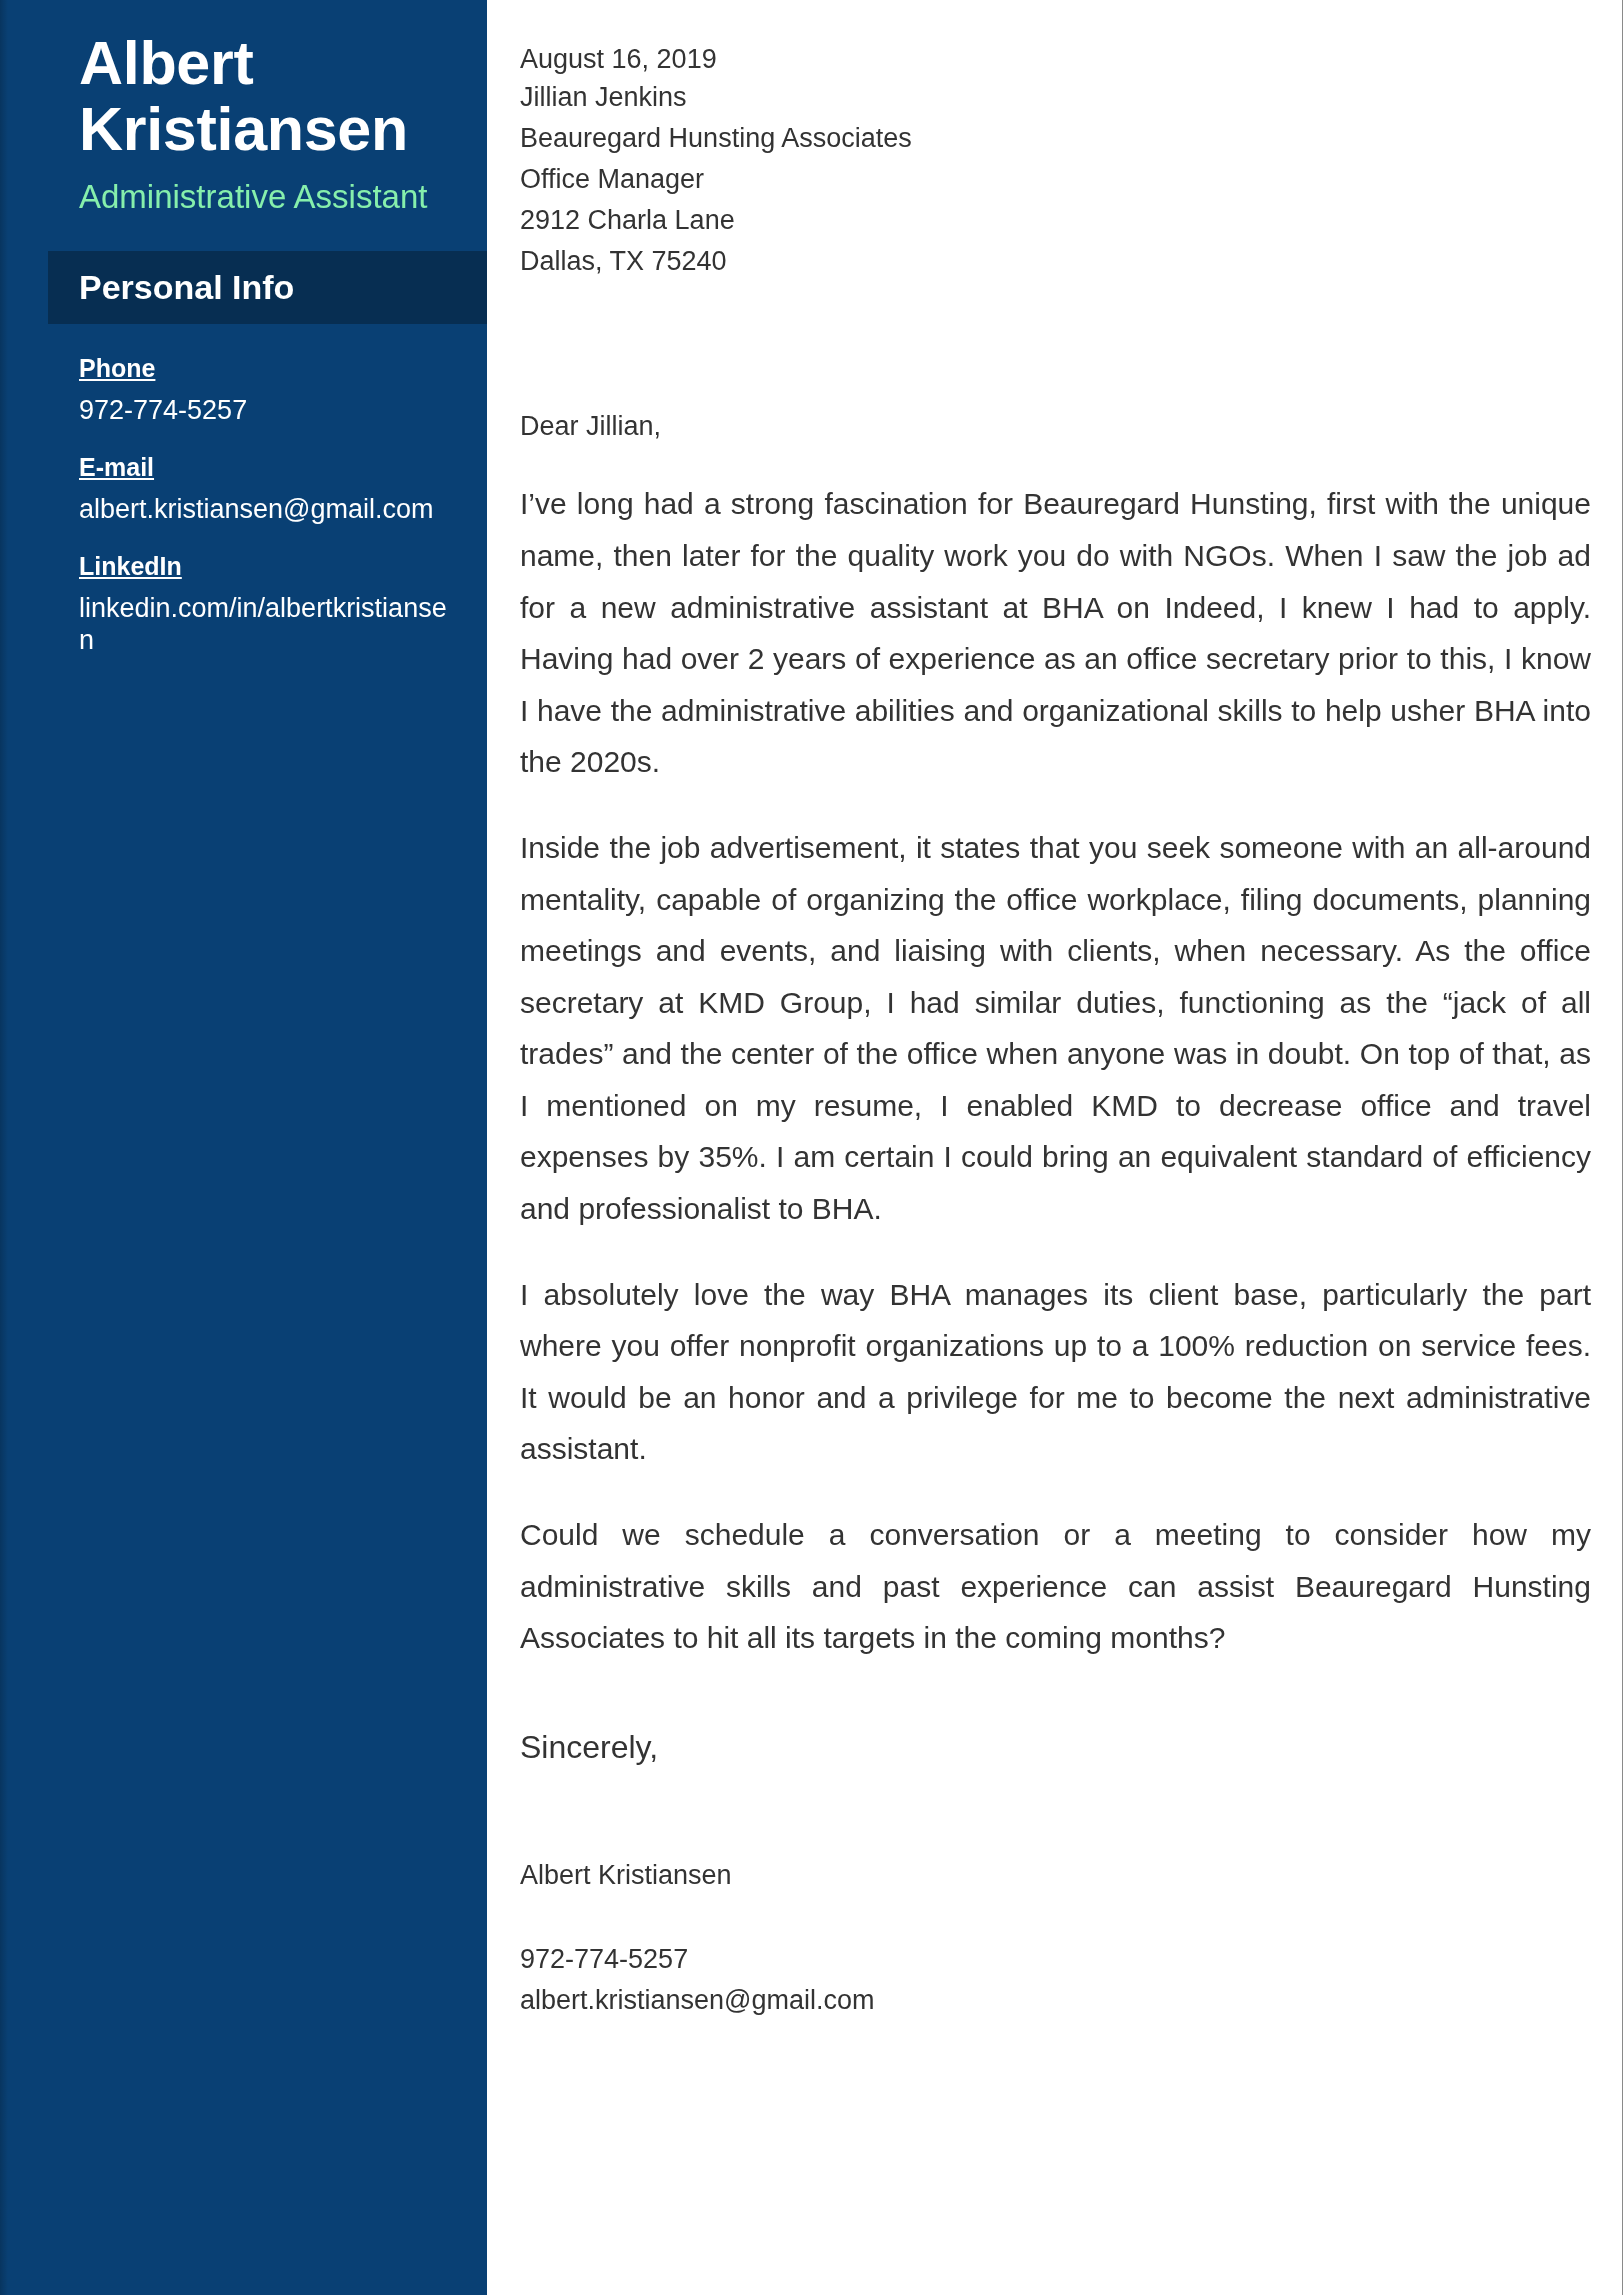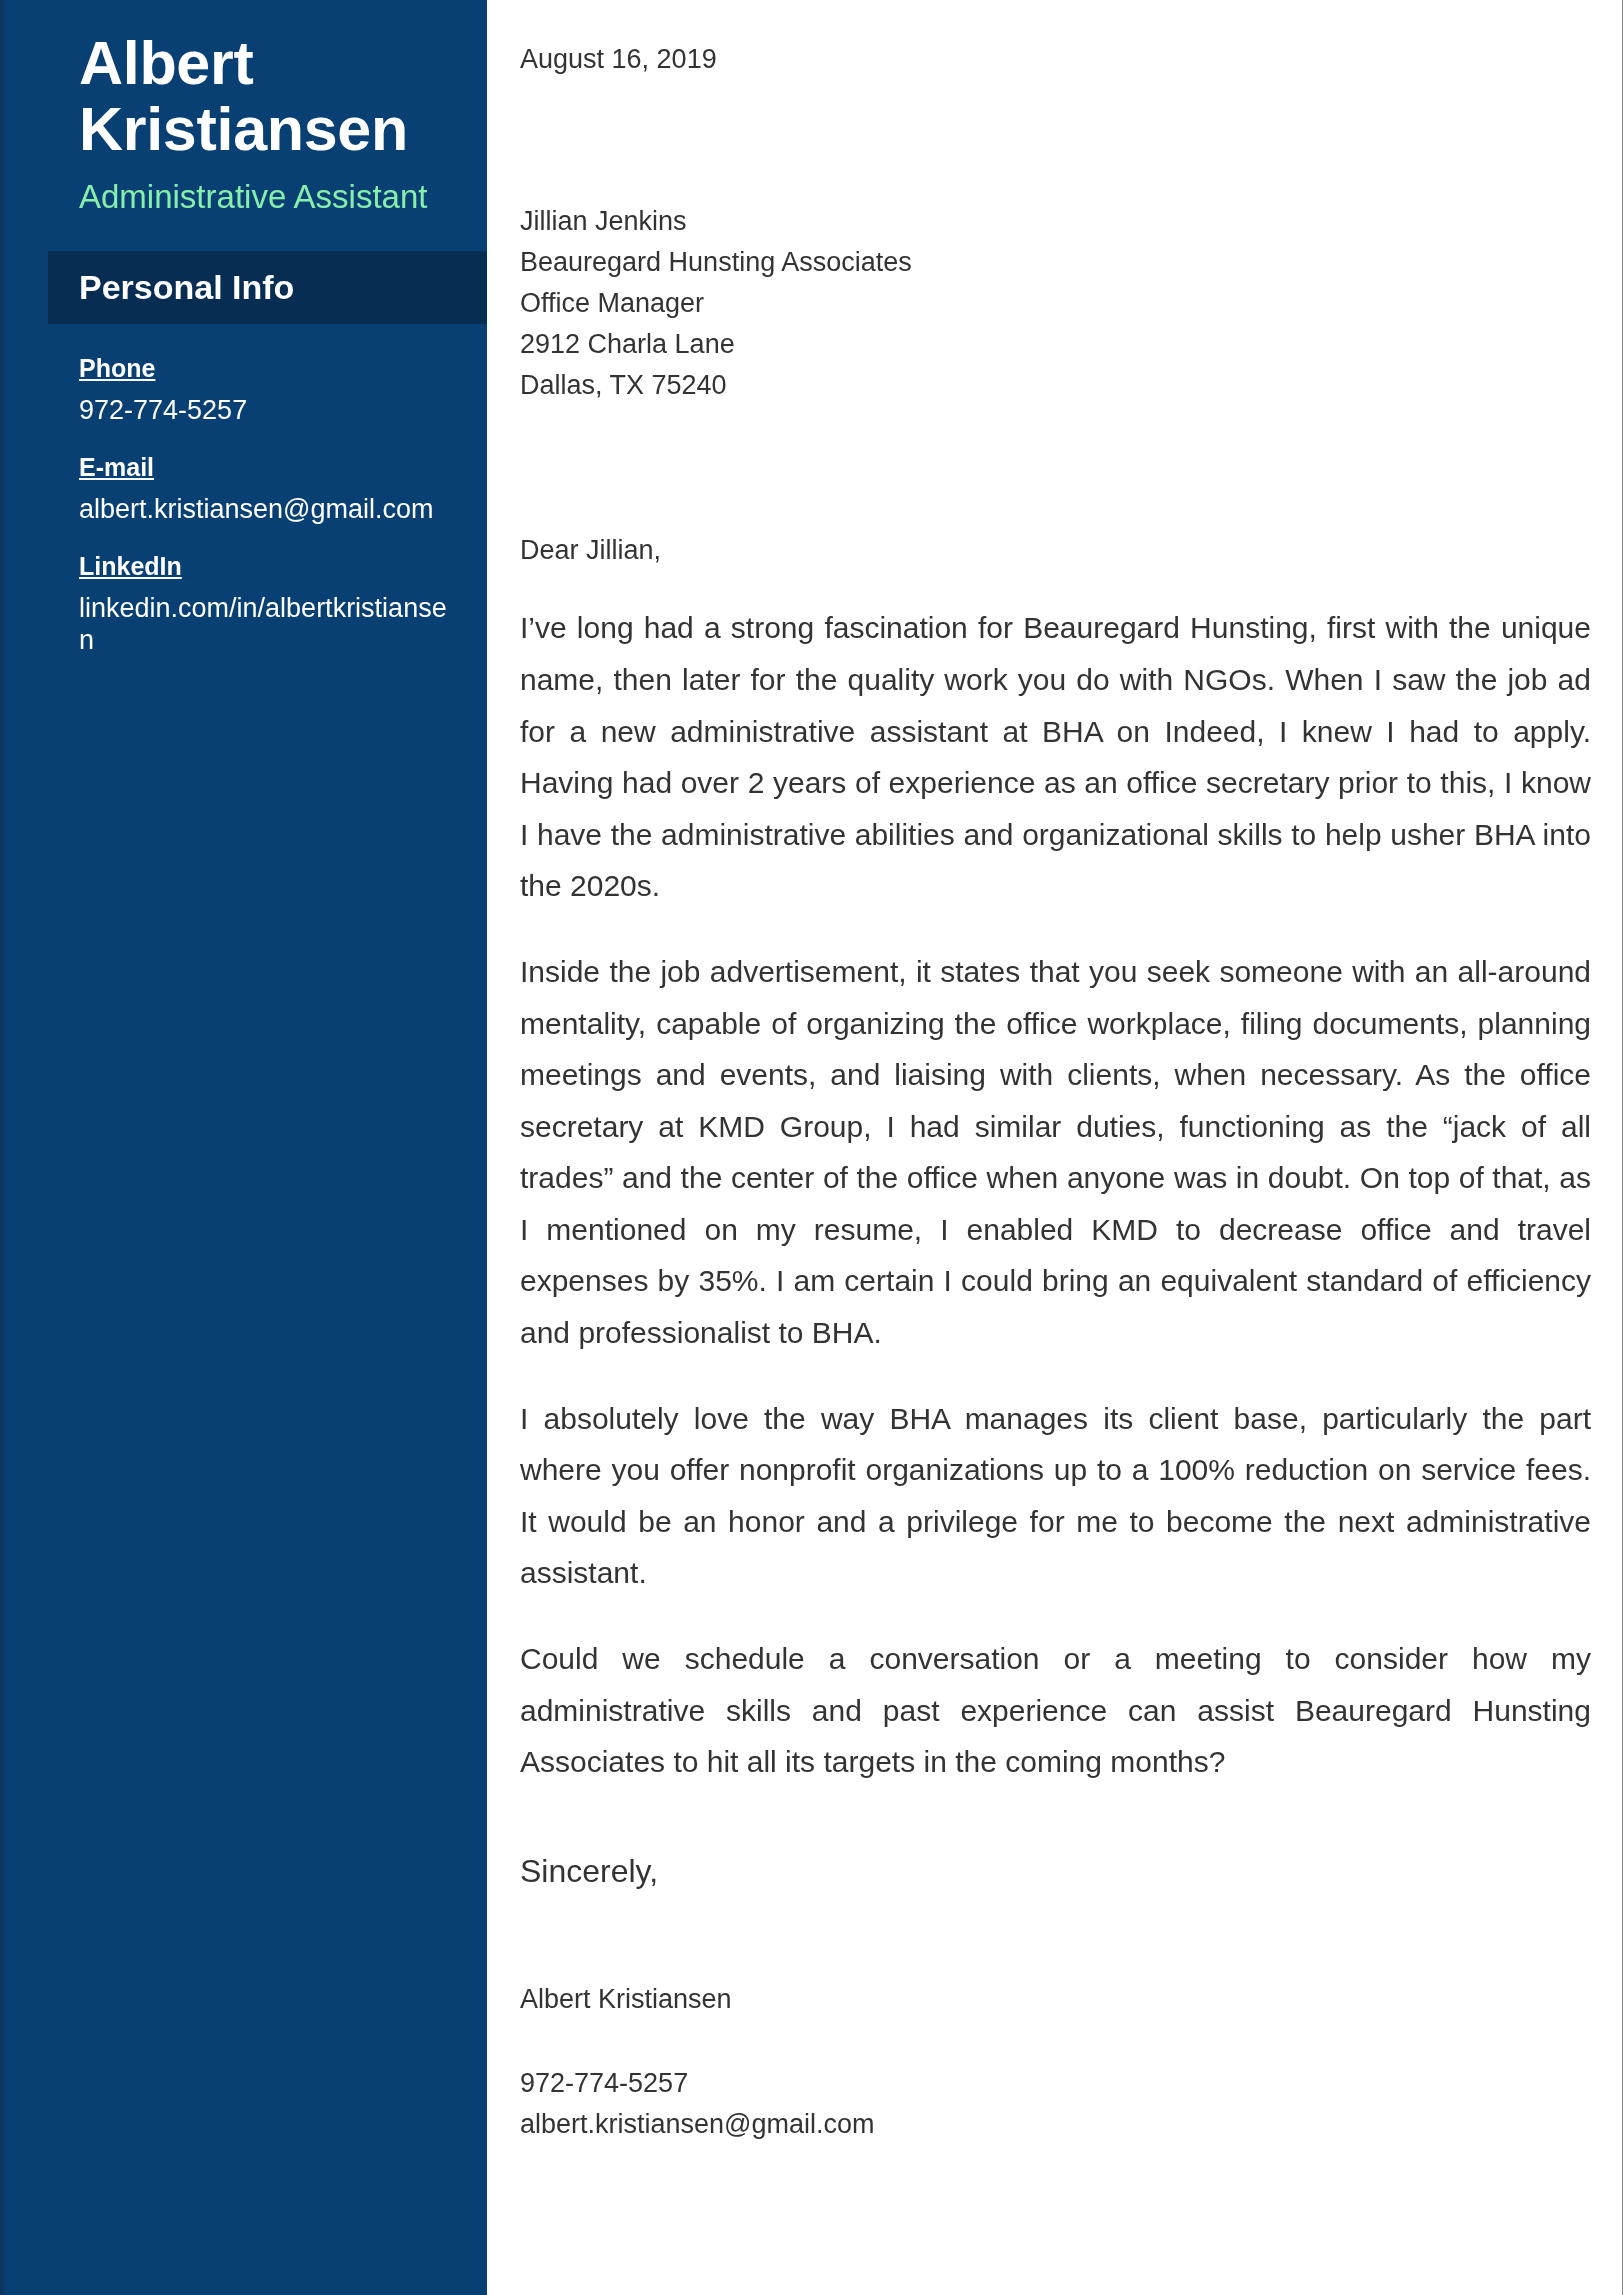--- a/index.html
+++ b/index.html
@@ -138,21 +138,20 @@
     font-family: "Liberation Sans Narrow", "Liberation Sans", sans-serif;
   }
 
   .letter-date {
     font-size: 27px;
     line-height: 1.3;
     margin: 0;
   }
 
   .recipient-block {
-    margin-top: 124px;
   }
 
   .recipient-line {
     font-size: 27px;
     line-height: 1.52;
     margin: 0;
   }
 
   .salutation {
     font-size: 27px;

